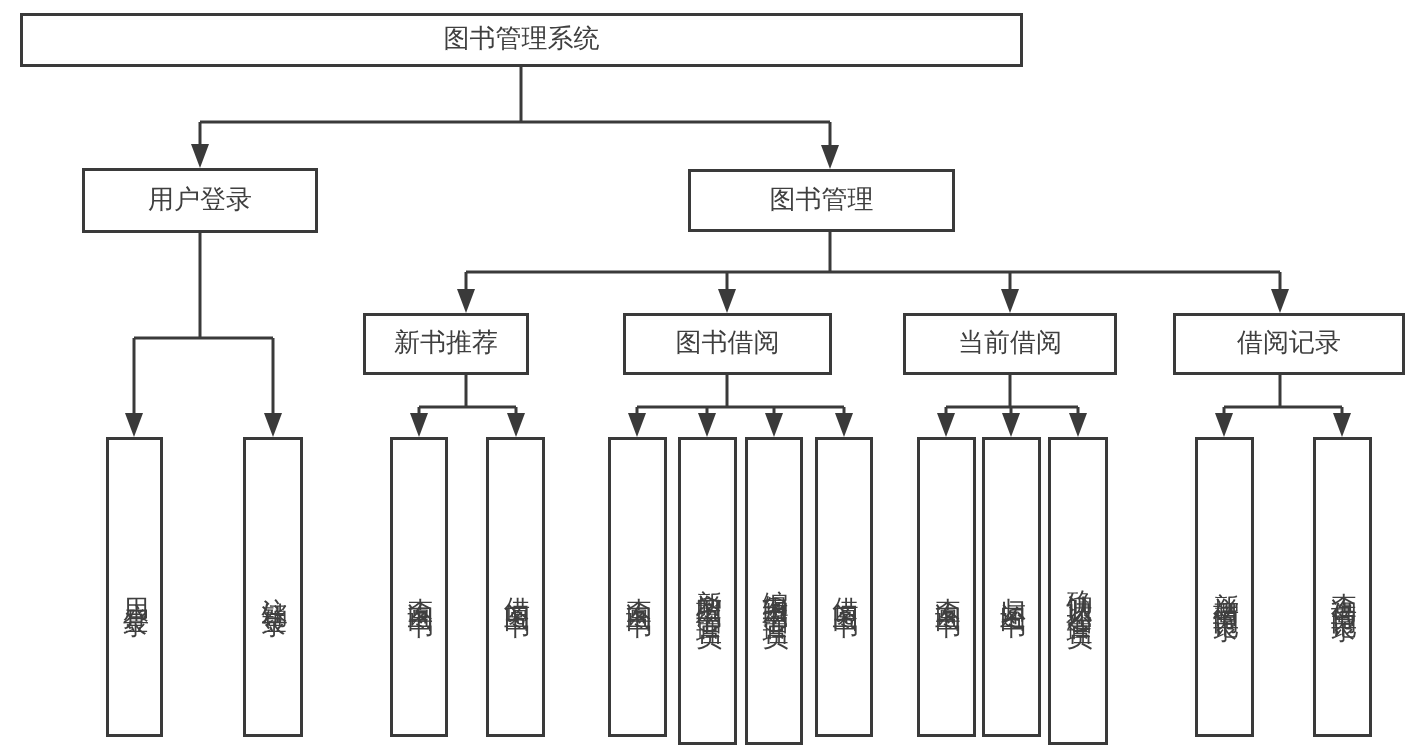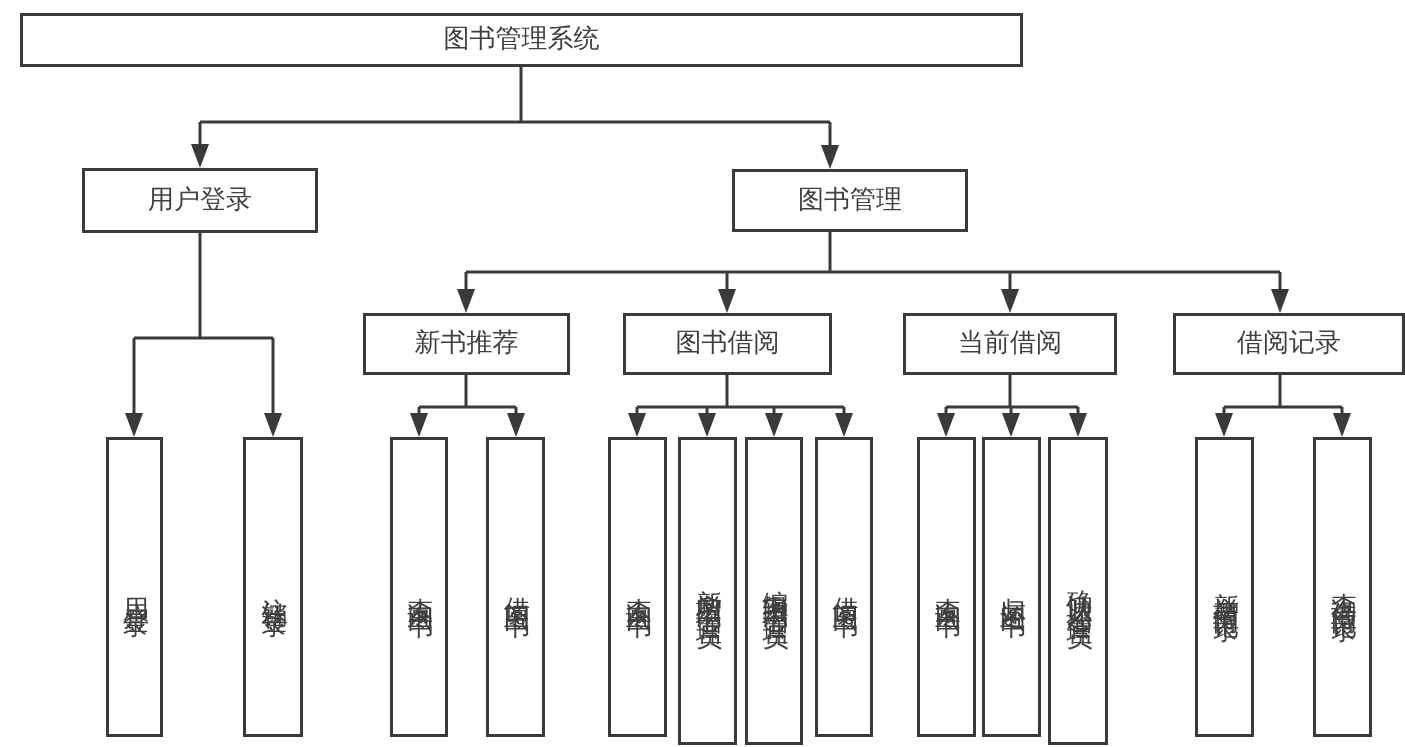--- a/index.html
+++ b/index.html
@@ -114,25 +114,25 @@
     <path class="tri" d="M1333 413 L1351 413 L1342 437 Z"></path>
   </svg>
 
   <div class="box" style="left:20px;top:13px;width:1003px;height:54px">
     <span class="lbl">图书管理系统</span>
   </div>
 
   <div class="box" style="left:82px;top:168px;width:236px;height:65px">
     <span class="lbl">用户登录</span>
   </div>
-  <div class="box" style="left:732px;top:169px;width:236px;height:63px">
+  <div class="box" style="left:688px;top:169px;width:267px;height:63px">
     <span class="lbl">图书管理</span>
   </div>
 
-  <div class="box" style="left:363px;top:313px;width:207px;height:62px">
+  <div class="box" style="left:363px;top:313px;width:166px;height:62px">
     <span class="lbl">新书推荐</span>
   </div>
   <div class="box" style="left:903px;top:313px;width:214px;height:62px">
     <span class="lbl">当前借阅</span>
   </div>
   <div class="box" style="left:623px;top:313px;width:209px;height:62px">
     <span class="lbl">图书借阅</span>
   </div>
   <div class="box" style="left:1173px;top:313px;width:232px;height:62px">
     <span class="lbl">借阅记录</span>

